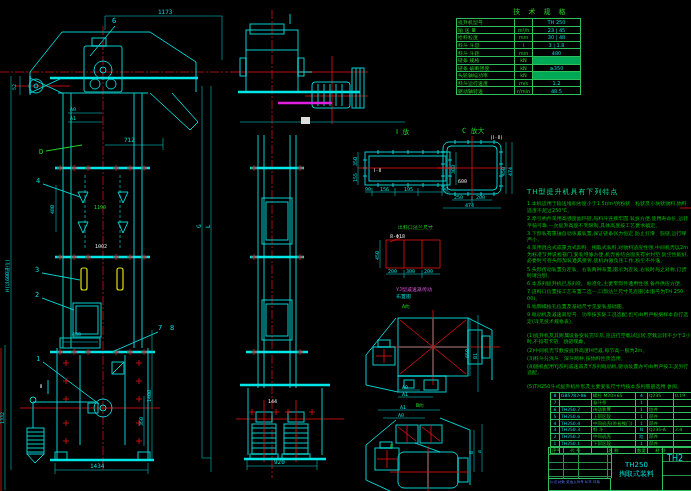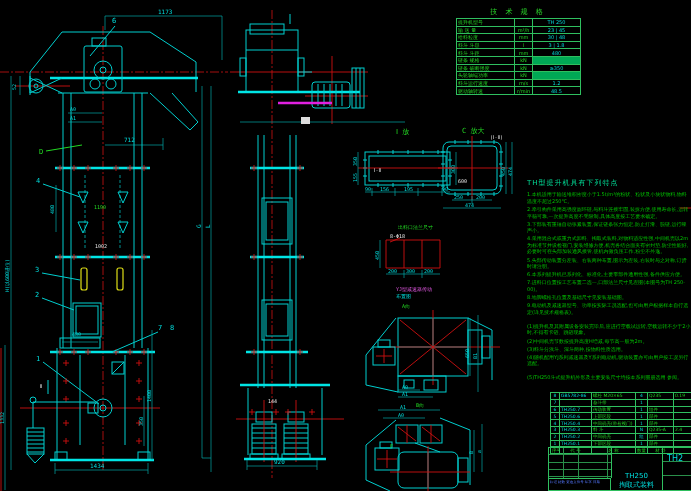--- a/index.html
+++ b/index.html
@@ -16,49 +16,49 @@
   .cyt{stroke:#00e5e5;stroke-width:2.6;fill:none;}
   .rd{stroke:#cf1111;stroke-width:0.9;fill:none;}
   .gn{stroke:#22d922;stroke-width:1;fill:none;}
   .yl{stroke:#dede16;stroke-width:1.2;fill:none;}
   .mg{stroke:#e020e0;stroke-width:2.4;fill:none;}
   .dim{stroke:#00a8a8;stroke-width:0.7;fill:none;}
   .ctr{stroke:#cf1111;stroke-width:0.8;fill:none;stroke-dasharray:9 2 2 2;}
   .dash{stroke:#00cfcf;stroke-width:0.7;fill:none;stroke-dasharray:3 2;}
 
   
-  .spec-title{position:absolute;left:456px;top:7px;width:124px;text-align:center;color:#2ad92a;font-size:7px;letter-spacing:3px;white-space:nowrap;}
+  .spec-title{position:absolute;left:479px;top:7px;width:124px;text-align:center;color:#2ad92a;font-size:7px;letter-spacing:3px;white-space:nowrap;}
   table.spec{position:absolute;left:456px;top:18px;width:124px;border-collapse:collapse;table-layout:fixed;}
   table.spec td{border:0.8px solid #2fbf5f;color:#24d324;font-size:5px;line-height:6px;height:6.6px;padding:0 1px;white-space:nowrap;overflow:hidden;}
   table.spec td.u{color:#24d324;text-align:center;}
   table.spec td.v{color:#00d8d8;text-align:center;}
   table.spec td.v.hl{background:#00a855;color:#00a855;}
 
   
-  .notes{position:absolute;left:527px;top:179px;width:164px;color:#00c400;font-size:5px;line-height:1.32;}
+  .notes{position:absolute;left:527px;top:188px;width:164px;color:#00c400;font-size:5px;line-height:1.32;}
   .notes .hd{color:#00dc96;font-size:7px;letter-spacing:1px;margin-bottom:3px;white-space:nowrap;}
   .notes .ln{margin-bottom:1.5px;}
   .notes .gap{height:6px;}
 
   
   table.bom{position:absolute;left:550px;top:392px;width:172px;border-collapse:collapse;table-layout:fixed;}
   table.bom td{border:0.8px solid #2fbf5f;font-size:4.5px;line-height:5px;height:5.8px;padding:0 1px;white-space:nowrap;overflow:hidden;color:#22d022;}
   table.bom td:nth-child(1),table.bom td:nth-child(4){color:#00d8d8;text-align:center;}
   table.bom td:nth-child(2){color:#00d8d8;}
   table.bom tr.hdr td{text-align:center;color:#22d022;}
 
   
   .tblock{position:absolute;left:548px;top:447px;width:160px;height:44px;border:1px solid #2fbf5f;box-sizing:border-box;}
   .tblock .rev{position:absolute;left:0;top:0;width:62px;height:30px;border-right:1px solid #2fbf5f;
     background-image:repeating-linear-gradient(to bottom,transparent 0 6.5px,#2a8f4a 6.5px 7.3px),
                      repeating-linear-gradient(to right,transparent 0 14px,#2a8f4a 14px 14.8px);}
   .tblock .sig{position:absolute;left:0;top:30px;width:62px;height:12px;border-right:1px solid #2fbf5f;border-top:1px solid #2fbf5f;
     color:#5577ff;font-size:3.5px;line-height:4px;padding:1px;box-sizing:border-box;overflow:hidden;white-space:nowrap;}
   .tblock .ttl{position:absolute;left:62px;top:0;width:52px;height:42px;border-right:1px solid #2fbf5f;
-    color:#00e0e0;text-align:center;font-size:7px;line-height:9px;padding-top:24px;box-sizing:border-box;}
+    color:#00e0e0;text-align:center;font-size:7px;line-height:9px;padding-top:13px;box-sizing:border-box;}
   .tblock .dno{position:absolute;left:114px;top:0;width:46px;height:42px;color:#00e0e0;font-size:8px;padding-top:6px;padding-left:4px;box-sizing:border-box;
     background-image:repeating-linear-gradient(to bottom,transparent 0 13px,#2a8f4a 13px 13.8px);}
 </style>
 </head>
 <body>
 
 <div id="stage">
 
 <svg width="691" height="491" viewBox="0 0 691 491">
 

